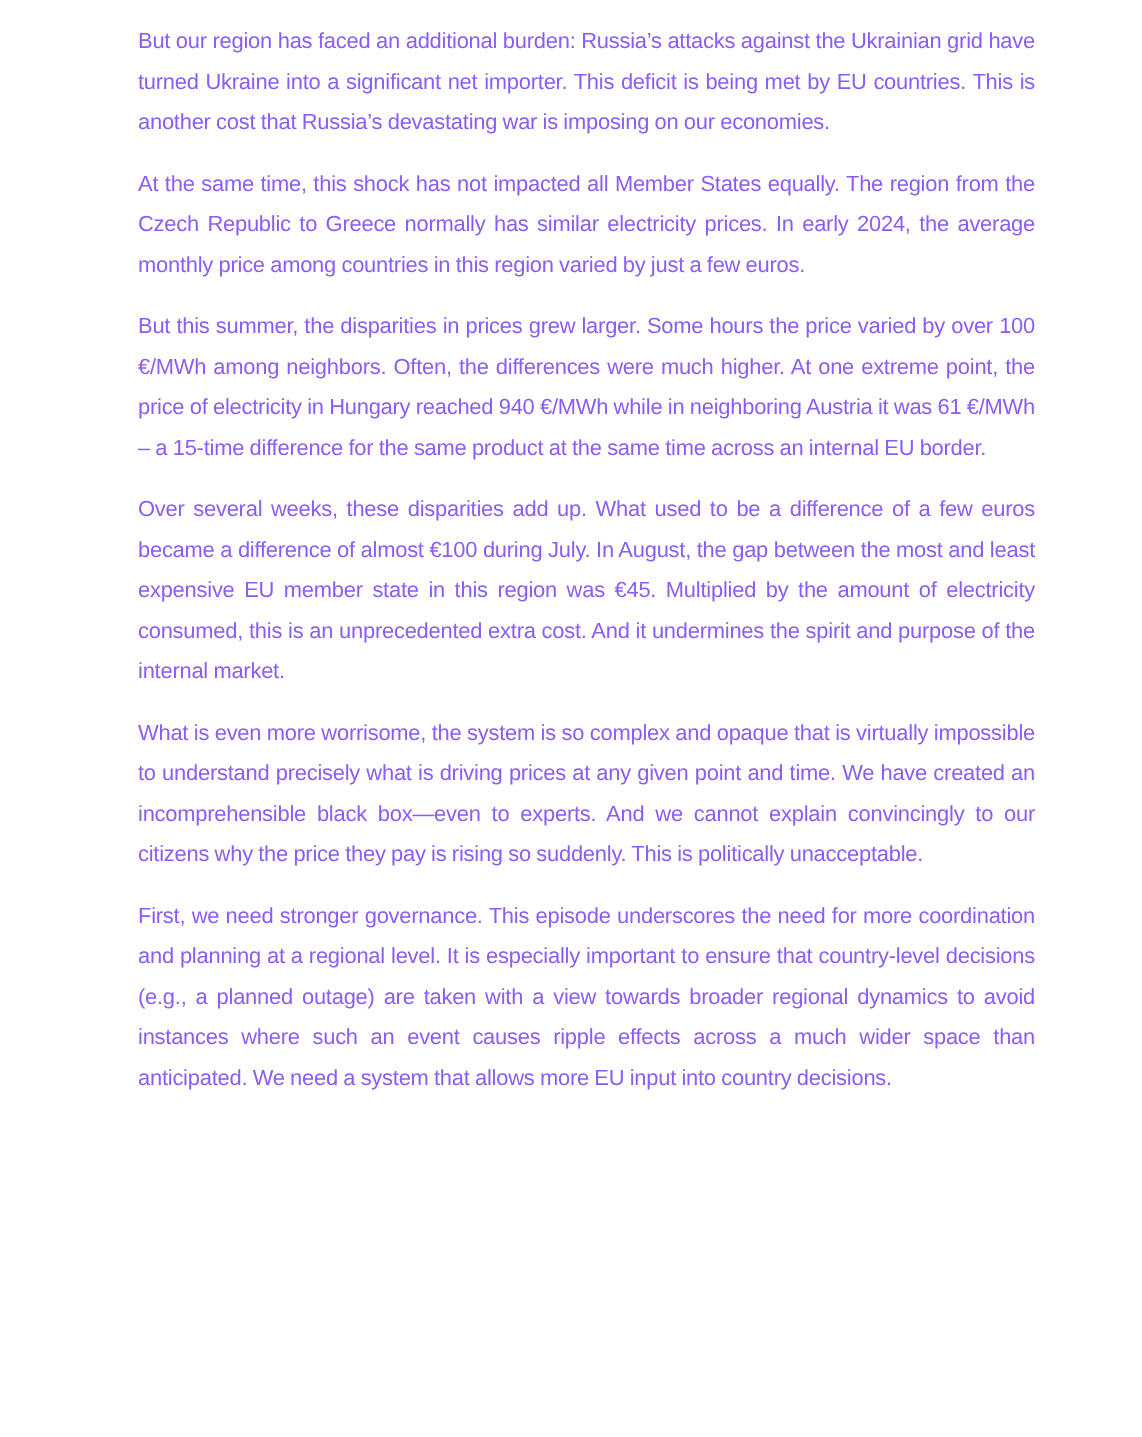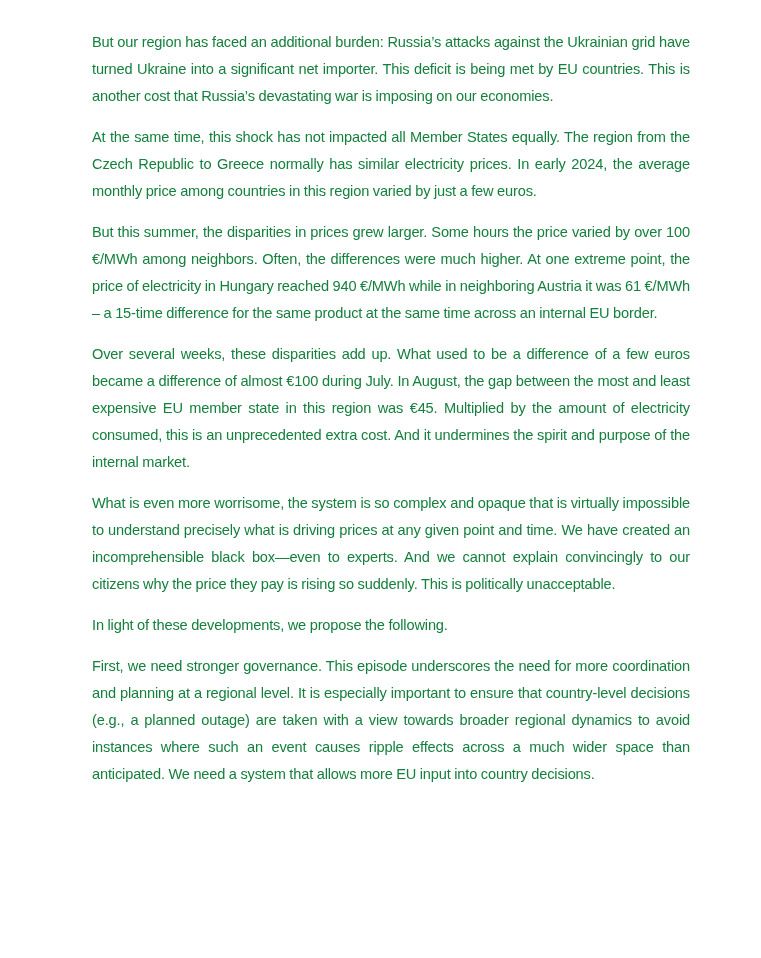--- a/index.html
+++ b/index.html
@@ -1,37 +1,36 @@
 <!DOCTYPE html>
 <html><head>
 <meta charset="utf-8">
 <style>
   html, body { margin: 0; padding: 0; background: #ffffff; }
   body { width: 761px; height: 958px; overflow: hidden; position: relative; }
   .page {
     position: absolute;
     left: 92px;
-    top: 16px;
+    top: 2px;
     width: 598px;
     font-family: "Liberation Sans", sans-serif;
     font-size: 14.6px;
     line-height: 27px;
-    color: #15803d;
+    color: #8b5cf6;
   }
   .page p {
     margin: 0 0 14px 0;
     text-align: justify;
     letter-spacing: -0.15px;
     word-spacing: -0.3px;
   }
 </style>
 </head>
 <body>
 
 <div class="page">
   <p style="margin-top:13px;">But our region has faced an additional burden: Russia’s attacks against the Ukrainian grid have turned Ukraine into a significant net importer. This deficit is being met by EU countries. This is another cost that Russia’s devastating war is imposing on our economies.</p>
   <p>At the same time, this shock has not impacted all Member States equally. The region from the Czech Republic to Greece normally has similar electricity prices. In early 2024, the average monthly price among countries in this region varied by just a few euros.</p>
   <p>But this summer, the disparities in prices grew larger. Some hours the price varied by over 100 €/MWh among neighbors. Often, the differences were much higher. At one extreme point, the price of electricity in Hungary reached 940 €/MWh while in neighboring Austria it was 61 €/MWh – a 15-time difference for the same product at the same time across an internal EU border.</p>
   <p>Over several weeks, these disparities add up. What used to be a difference of a few euros became a difference of almost €100 during July. In August, the gap between the most and least expensive EU member state in this region was €45. Multiplied by the amount of electricity consumed, this is an unprecedented extra cost. And it undermines the spirit and purpose of the internal market.</p>
   <p>What is even more worrisome, the system is so complex and opaque that is virtually impossible to understand precisely what is driving prices at any given point and time. We have created an incomprehensible black box—even to experts. And we cannot explain convincingly to our citizens why the price they pay is rising so suddenly. This is politically unacceptable.</p>
-  <p>In light of these developments, we propose the following.</p>
   <p>First, we need stronger governance. This episode underscores the need for more coordination and planning at a regional level. It is especially important to ensure that country-level decisions (e.g., a planned outage) are taken with a view towards broader regional dynamics to avoid instances where such an event causes ripple effects across a much wider space than anticipated. We need a system that allows more EU input into country decisions.</p>
 </div>
 
 </body></html>

